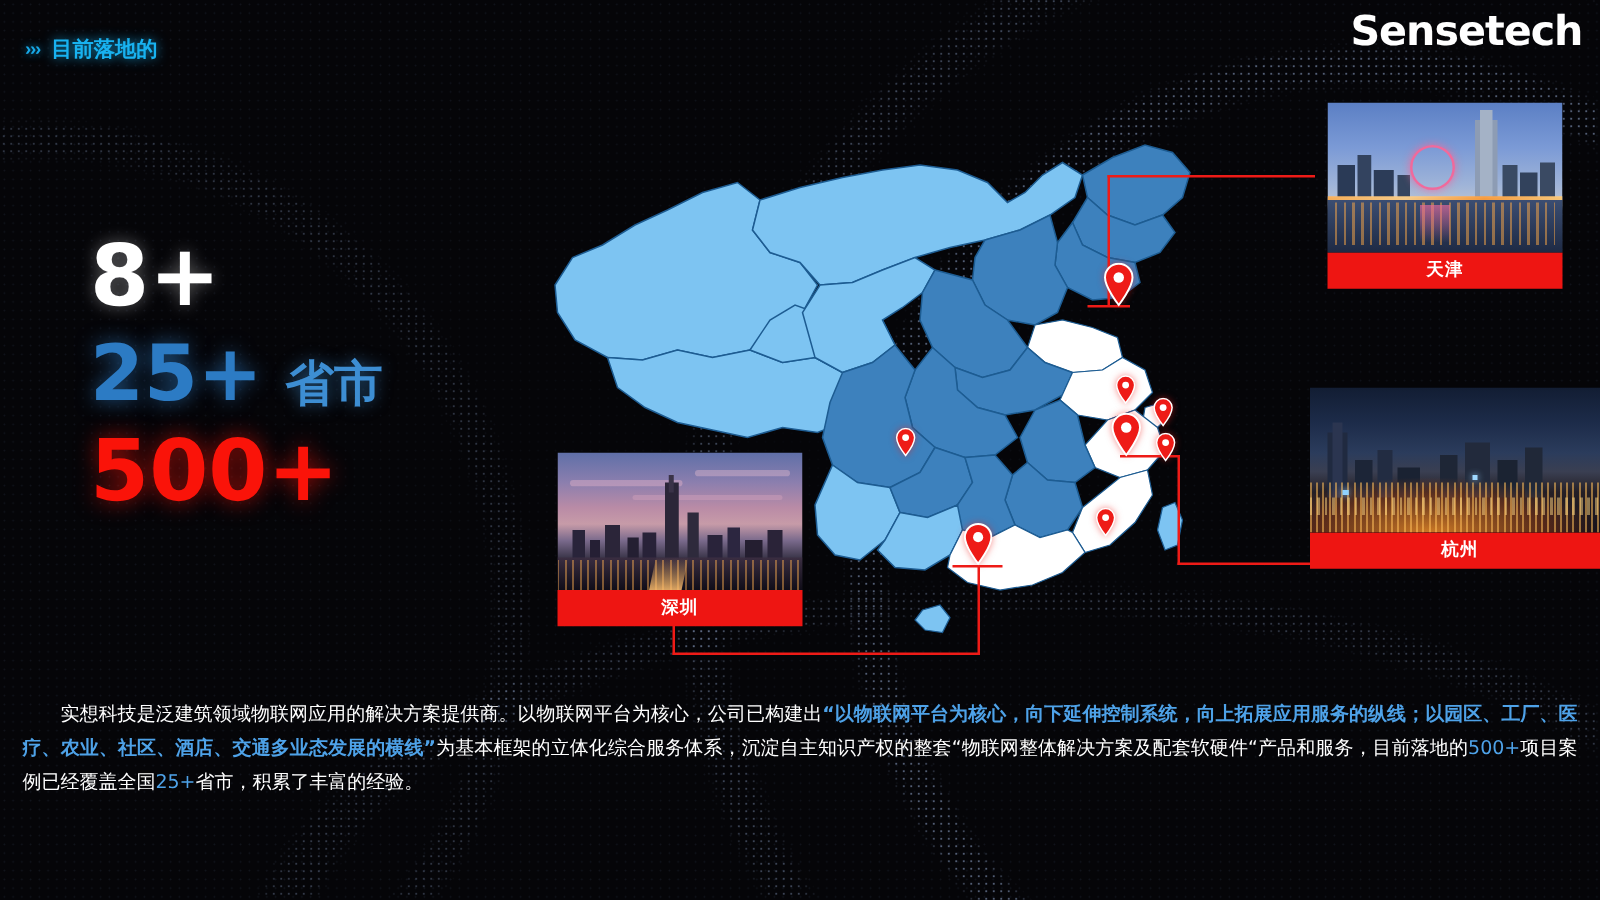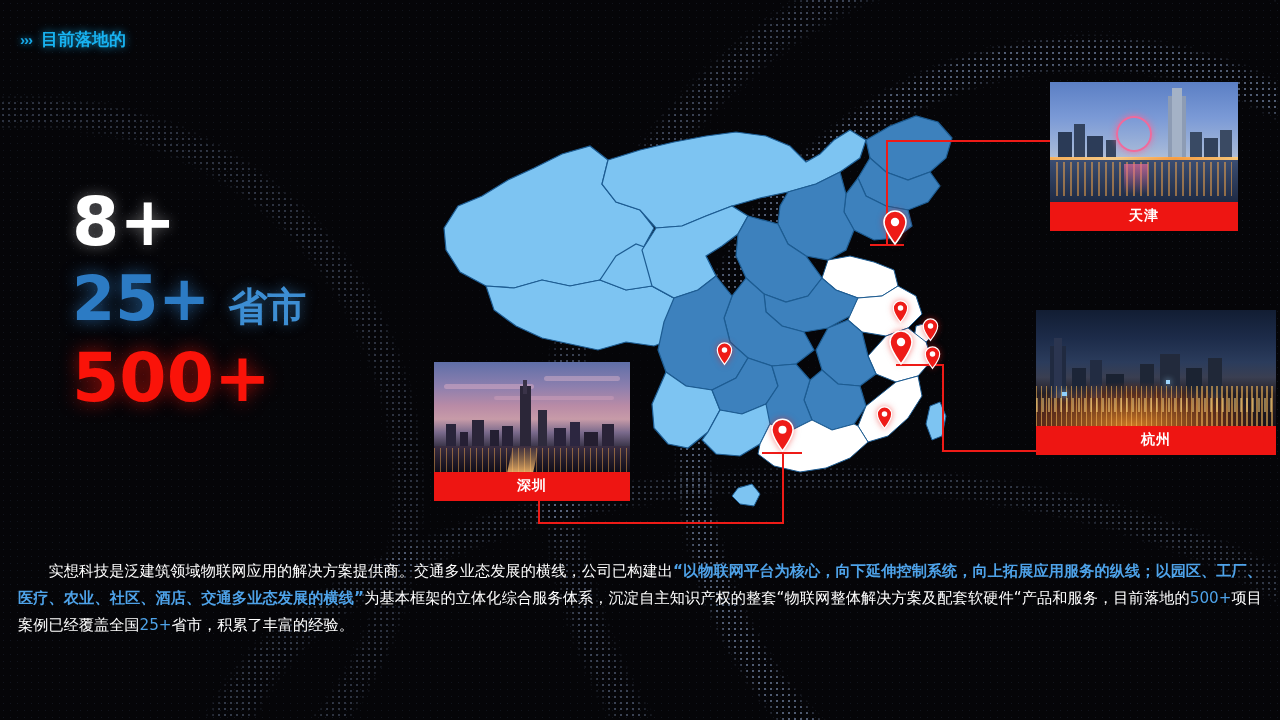--- a/index.html
+++ b/index.html
@@ -100,21 +100,21 @@
   #map-wrap { position:absolute; left:430px; top:110px; width:580px; height:430px; }
   #map-svg { width:100%; height:100%; display:block; }
   .conn-h { position:absolute; height:2px; background:#ee1b17; }
   .conn-v { position:absolute; width:2px; background:#ee1b17; }
 
   
   .pin { position:absolute; }
   .pin svg { display:block; filter:drop-shadow(0 0 3px rgba(238,27,23,.5)); }
 
   
-  .city-card { position:absolute; }
+  .city-card { position:absolute;margin-left:12px; }
   .city-photo { width:100%; position:relative; overflow:hidden; display:block; }
   .city-label {
     background:#ee1512; color:#ffffff;
     text-align:center; font-weight:bold;
     font-size:14px; letter-spacing:1px;
     padding:5px 0 6px;
   }
 
   
   .sky { position:absolute; inset:0; }
@@ -143,20 +143,21 @@
   <div class="arc" id="arc-right2"></div>
   <div class="arc" id="arc-left"></div>
   <div class="arc" id="arc-bottom"></div>
 </div>
 
 <div id="header">
   <div id="section-tag">
     <span id="chevrons">›››</span>
     <span id="section-title">目前落地的</span>
   </div>
+  <div id="brand-logo">Sensetech</div>
 </div>
 
 <div id="stats">
   <div class="stat-row" id="stat-0">
     <span class="stat-num">8+</span>
   </div>
   <div class="stat-row" id="stat-1">
     <span class="stat-num">25+</span>
     <span class="stat-label">省市</span>
   </div>
@@ -354,14 +355,14 @@
     <div style="position:absolute;left:168px;bottom:22px;width:12px;height:26px;background:#2a2338;"></div>
 
     <div style="position:absolute;left:0;right:0;bottom:0;height:26px;background:linear-gradient(to bottom, rgba(60,46,66,.9), #100d18);"></div>
     <div style="position:absolute;left:0;right:0;bottom:0;height:24px;background:repeating-linear-gradient(to right, rgba(255,175,80,.45) 0 1.5px, transparent 1.5px 6px);"></div>
     <div style="position:absolute;left:76px;bottom:0;width:26px;height:26px;background:linear-gradient(to top, rgba(255,190,110,.85), transparent);transform:skewX(-12deg);"></div>
   </div>
   <div class="city-label">深圳</div>
 </div>
 
 <div id="body-text">
-  <p><span>实想科技是泛建筑领域物联网应用的解决方案提供商。交通多业态发展的横线，公司已构建出</span><span class="hl-blue">“以物联网平台为核心，向下延伸控制系统，向上拓展应用服务的纵线；以园区、工厂、医疗、农业、社区、酒店、交通多业态发展的横线”</span><span>为基本框架的立体化综合服务体系，沉淀自主知识产权的整套“物联网整体解决方案及配套软硬件“产品和服务，目前落地的</span><span class="hl-blue-plain">500+</span><span>项目案例已经覆盖全国</span><span class="hl-blue-plain">25+</span><span>省市，积累了丰富的经验。</span></p>
+  <p><span>实想科技是泛建筑领域物联网应用的解决方案提供商。以物联网平台为核心，公司已构建出</span><span class="hl-blue">“以物联网平台为核心，向下延伸控制系统，向上拓展应用服务的纵线；以园区、工厂、医疗、农业、社区、酒店、交通多业态发展的横线”</span><span>为基本框架的立体化综合服务体系，沉淀自主知识产权的整套“物联网整体解决方案及配套软硬件“产品和服务，目前落地的</span><span class="hl-blue-plain">500+</span><span>项目案例已经覆盖全国</span><span class="hl-blue-plain">25+</span><span>省市，积累了丰富的经验。</span></p>
 </div>
 
 </body></html>

